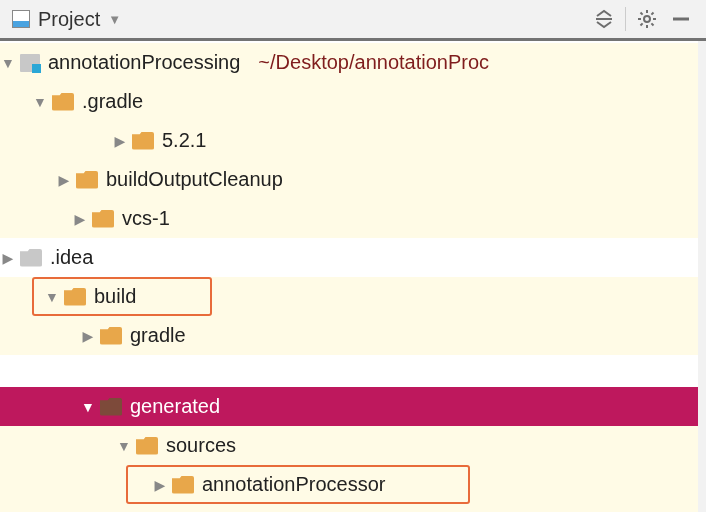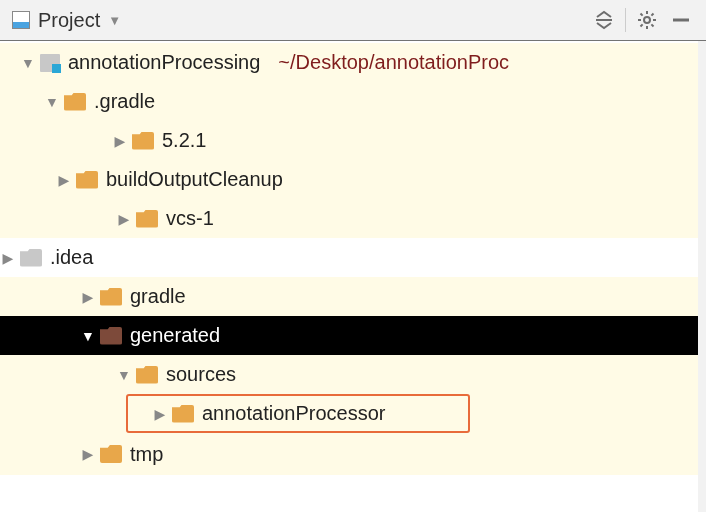--- a/index.html
+++ b/index.html
@@ -9,21 +9,21 @@
     width: 706px;
     height: 512px;
     overflow: hidden;
     background: #fff;
     color: #222;
     position: relative;
   }
   .toolbar {
     height: 41px;
     background: #f2f2f2;
-    border-bottom: 1px solid #737373;
+    border-bottom: 3px solid #737373;
     display: flex;
     align-items: center;
     padding: 0 8px 0 12px;
   }
   .title-wrap {
     display: flex;
     align-items: center;
     gap: 8px;
     flex: 1;
   }
@@ -43,22 +43,23 @@
   }
   .tree { padding-top: 2px; }
   .row {
     display: flex;
     align-items: center;
     height: 39px;
     white-space: nowrap;
     position: relative;
   }
   .row.selected {
-    background: #000000;
+    background: #be185d;
     color: #fff;
+    margin-top: 32px;
   }
   .row.excluded { background: #fffbe6; }
   .row .arrow {
     width: 16px;
     text-align: center;
     color: #888;
     font-size: 14px;
     cursor: pointer;
     user-select: none;
   }
@@ -136,57 +137,63 @@
   </div>
   <div class="icon-btn">
     <svg width="20" height="20" viewBox="0 0 20 20">
         <line x1="2" y1="10" x2="18" y2="10" stroke="#6e6e6e" stroke-width="3"></line>
       </svg>
   </div>
 </div>
 
 <div class="tree">
 
-  <div class="row excluded" style="padding-left:20px">
+  <div class="row excluded" style="padding-left:0">
     <span class="arrow exp"></span>
     <span class="module"></span>
     <span class="label" style="font-weight:400">annotationProcessing</span>
     <span class="path-hint">~/Desktop/annotationProc</span>
   </div>
 
-  <div class="row excluded" style="padding-left:44px">
+  <div class="row excluded" style="padding-left:32px">
     <span class="arrow exp"></span>
     <span class="folder"></span>
     <span class="label">.gradle</span>
   </div>
 
   <div class="row excluded" style="padding-left:112px">
     <span class="arrow col"></span>
     <span class="folder"></span>
     <span class="label">5.2.1</span>
   </div>
 
   <div class="row excluded" style="padding-left:56px">
     <span class="arrow col"></span>
     <span class="folder"></span>
     <span class="label">buildOutputCleanup</span>
   </div>
 
-  <div class="row excluded" style="padding-left:116px">
+  <div class="row excluded" style="padding-left:72px">
     <span class="arrow col"></span>
     <span class="folder"></span>
     <span class="label">vcs-1</span>
   </div>
 
   <div class="row" style="">
     <span class="arrow col"></span>
     <span class="folder" style="--fc:#c8c8c8"></span>
     <span class="label">.idea</span>
   </div>
 
+  <div class="row excluded" style="padding-left:44px">
+    <span class="arrow exp"></span>
+    <span class="folder"></span>
+    <span class="label">build</span>
+    <span class="highlight-box" style="left:32px;top:0;width:180px;height:39px"></span>
+  </div>
 
   <div class="row excluded" style="padding-left:80px">
     <span class="arrow col"></span>
     <span class="folder"></span>
     <span class="label">gradle</span>
   </div>
 
   <div class="row selected" style="padding-left:80px">
     <span class="arrow exp"></span>
     <span class="folder" style="--fc:#7d4a3a"></span>

